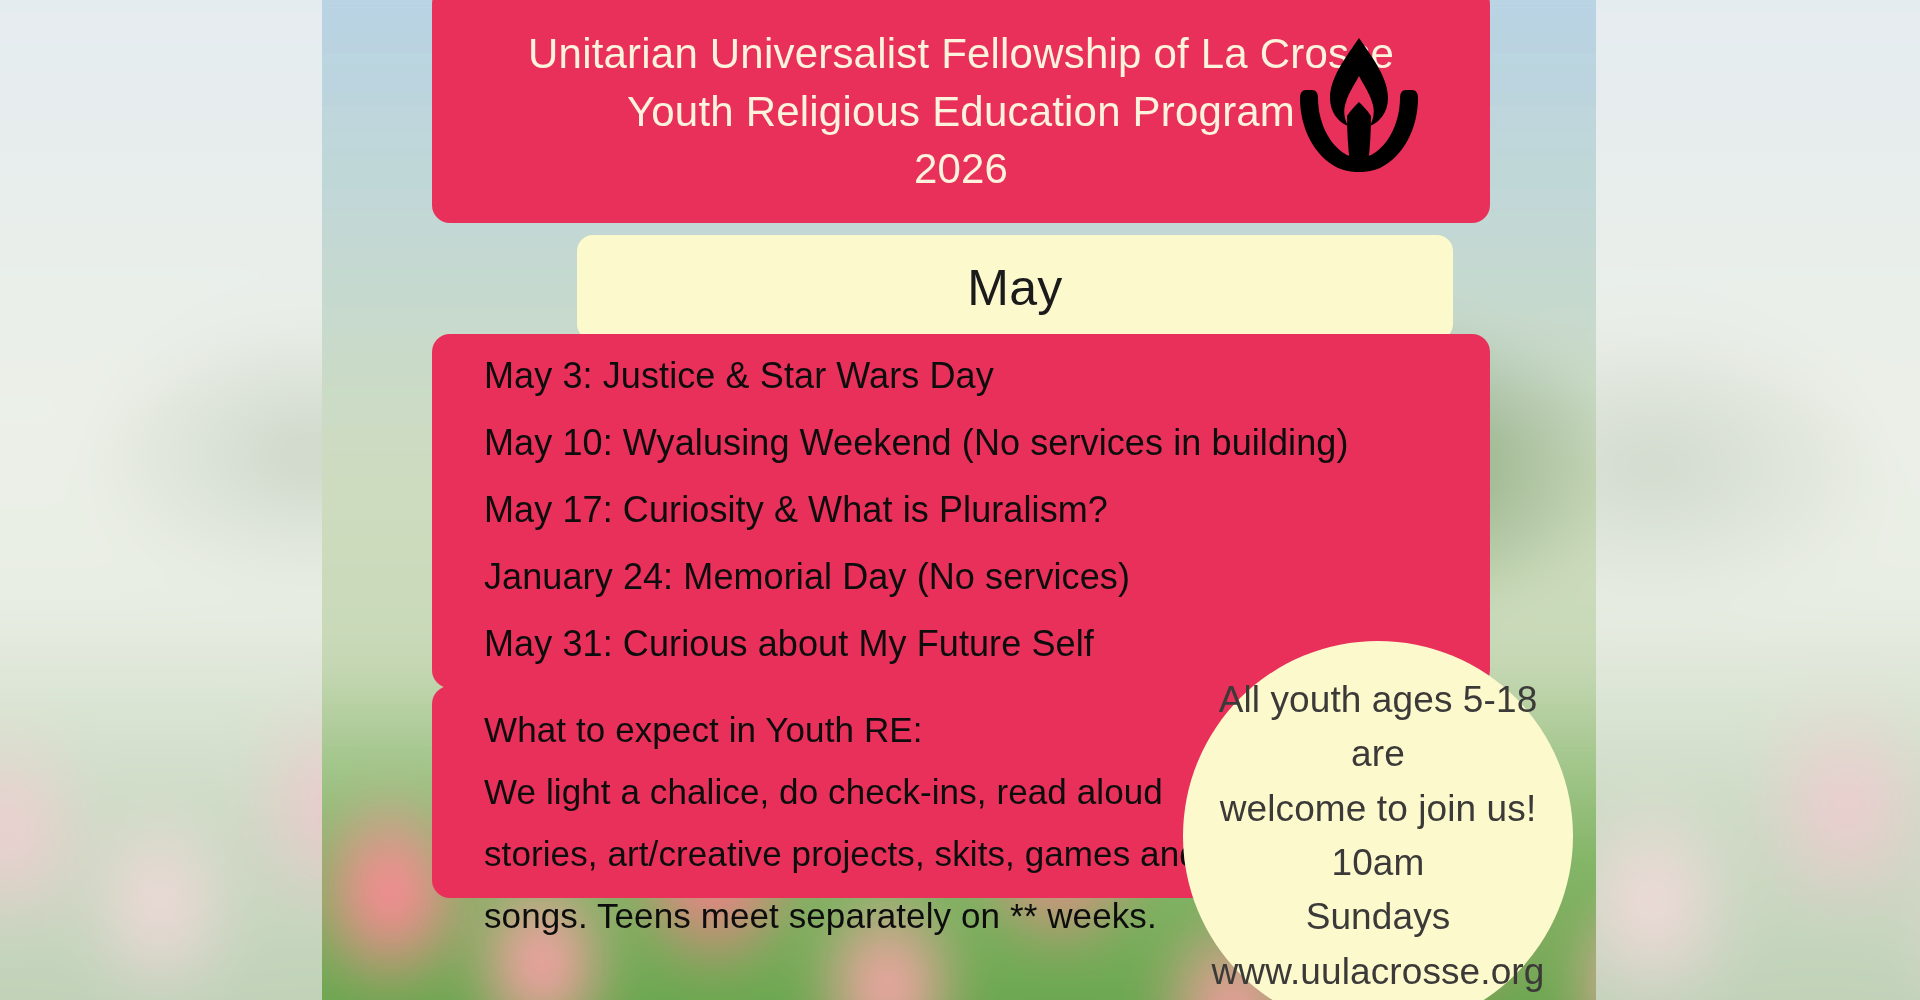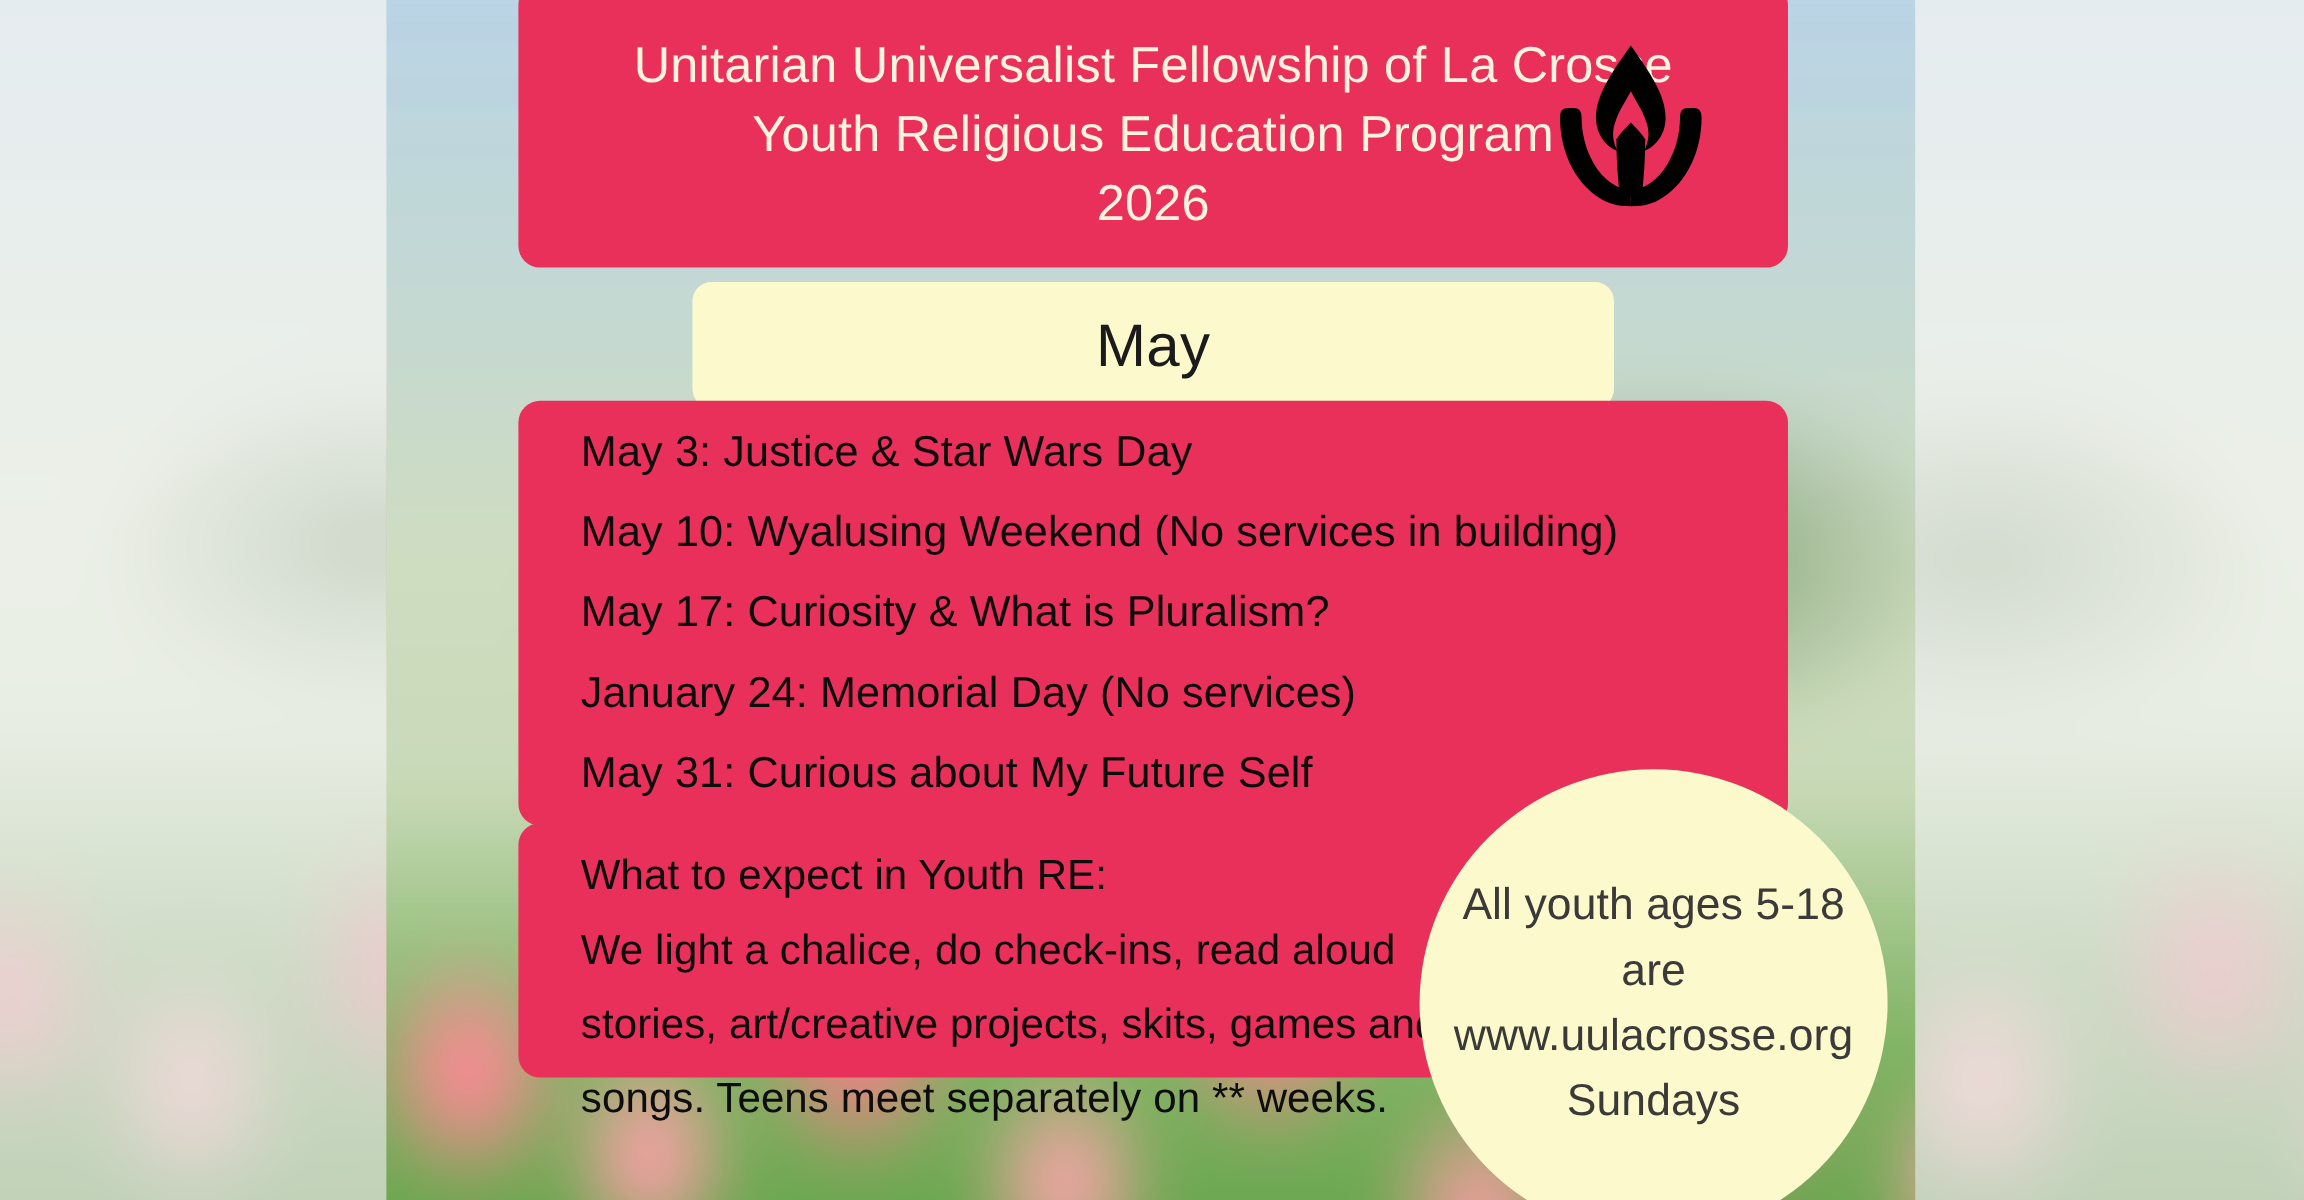--- a/index.html
+++ b/index.html
@@ -74,21 +74,21 @@
     font-stretch:condensed;
     color:#fdf3dd;font-size:42px;line-height:1.33;font-weight:400;letter-spacing:.2px;
     text-align:center;
   }
   #chalice-logo{
     position:absolute;right:62px;top:46px;width:138px;height:140px;
   }
 
   
   #month-banner{
-    position:absolute;left:577px;top:235px;width:768px;height:105px;
+    position:absolute;left:577px;top:235px;width:876px;height:105px;
     border-radius:16px;
     display:flex;align-items:center;justify-content:center;
   }
   #month-banner .label{
     font-family:"Liberation Sans Narrow","Liberation Sans",sans-serif;
     font-stretch:condensed;
     color:#1b1b1b;font-size:50px;line-height:1;letter-spacing:.3px;
   }
 
   
@@ -182,18 +182,19 @@
   <div id="expect-card" class="crimson">
     <p id="expect-heading">What to expect in Youth RE:</p>
     <p class="expect-line">We light a chalice, do check-ins, read aloud</p>
     <p class="expect-line">stories, art/creative projects, skits, games and</p>
     <p class="expect-line">songs. Teens meet separately on ** weeks.</p>
   </div>
 
   <div id="info-circle" class="cream">
     <div class="circle-text">
       <div>All youth ages 5-18 are</div>
+      <div>welcome to join us! 10am</div>
+      <div>Sundays</div>
       <div>www.uulacrosse.org</div>
-      <div>Sundays</div>
     </div>
   </div>
 
 </div>
 
 </body></html>

